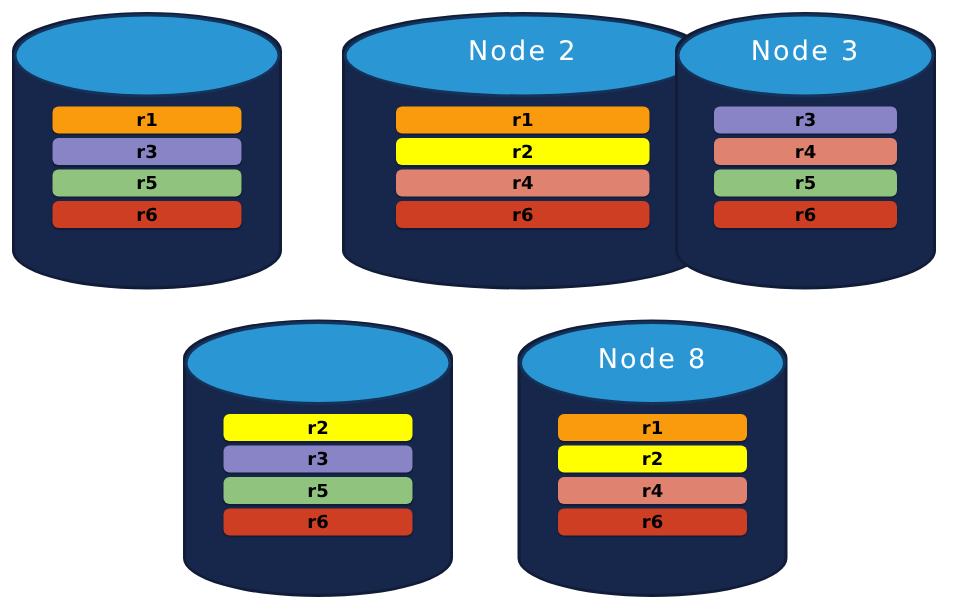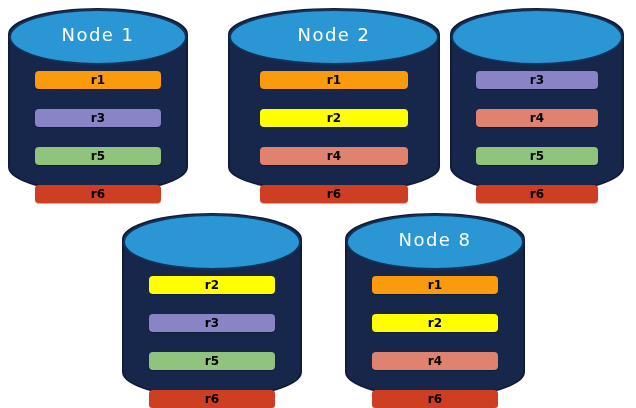--- a/index.html
+++ b/index.html
@@ -65,21 +65,21 @@
 
   .replicas {
     position: absolute;
     left: 0;
     right: 0;
     top: 63px;
     z-index: 2;
     display: flex;
     flex-direction: column;
     align-items: center;
-    gap: 20px;
+    gap: 3px;
   }
   .replica-bar {
     width: 70%;
     height: 18px;
     border-radius: 4px;
     display: flex;
     align-items: center;
     justify-content: center;
     font-size: 12px;
     font-weight: bold;
@@ -88,42 +88,42 @@
     box-shadow: 0 1px 1px rgba(0,0,0,0.30);
   }
 </style>
 </head>
 <body style="background: rgb(255, 255, 255);">
 
 <div id="diagram">
     <div class="node" style="left: 8px; top: 8px; width: 180px; height: 185px;">
       <div class="cyl-body" style="background: rgb(23, 39, 75);"></div>
       <div class="cyl-top" style="background: rgb(43, 150, 212);"></div>
-      <div class="node-title">Node  1</div>
       <div class="replicas">
         <div class="replica-bar" style="background: rgb(249, 155, 12);">r1</div>
         <div class="replica-bar" style="background: rgb(137, 132, 198);">r3</div>
         <div class="replica-bar" style="background: rgb(144, 196, 126);">r5</div>
         <div class="replica-bar" style="background: rgb(205, 62, 34);">r6</div>
       </div>
     </div>
-    <div class="node" style="left: 228px; top: 8px; width: 212px; height: 185px;">
+    <div class="node" style="left: 228px; top: 8px; width: 212px; height: 185px; padding-left: 29px;">
       <div class="cyl-body" style="background: rgb(23, 39, 75);"></div>
       <div class="cyl-top" style="background: rgb(43, 150, 212);"></div>
       <div class="node-title">Node  2</div>
       <div class="replicas">
         <div class="replica-bar" style="background: rgb(249, 155, 12);">r1</div>
         <div class="replica-bar" style="background: rgb(255, 255, 0);">r2</div>
         <div class="replica-bar" style="background: rgb(224, 130, 112);">r4</div>
         <div class="replica-bar" style="background: rgb(205, 62, 34);">r6</div>
       </div>
     </div>
     <div class="node" style="left: 450px; top: 8px; width: 174px; height: 185px;">
       <div class="cyl-body" style="background: rgb(23, 39, 75);"></div>
       <div class="cyl-top" style="background: rgb(43, 150, 212);"></div>
+      <div class="node-title">Node  3</div>
       <div class="replicas">
         <div class="replica-bar" style="background: rgb(137, 132, 198);">r3</div>
         <div class="replica-bar" style="background: rgb(224, 130, 112);">r4</div>
         <div class="replica-bar" style="background: rgb(144, 196, 126);">r5</div>
         <div class="replica-bar" style="background: rgb(205, 62, 34);">r6</div>
       </div>
     </div>
     <div class="node" style="left: 122px; top: 213px; width: 180px; height: 185px;">
       <div class="cyl-body" style="background: rgb(23, 39, 75);"></div>
       <div class="cyl-top" style="background: rgb(43, 150, 212);"></div>

